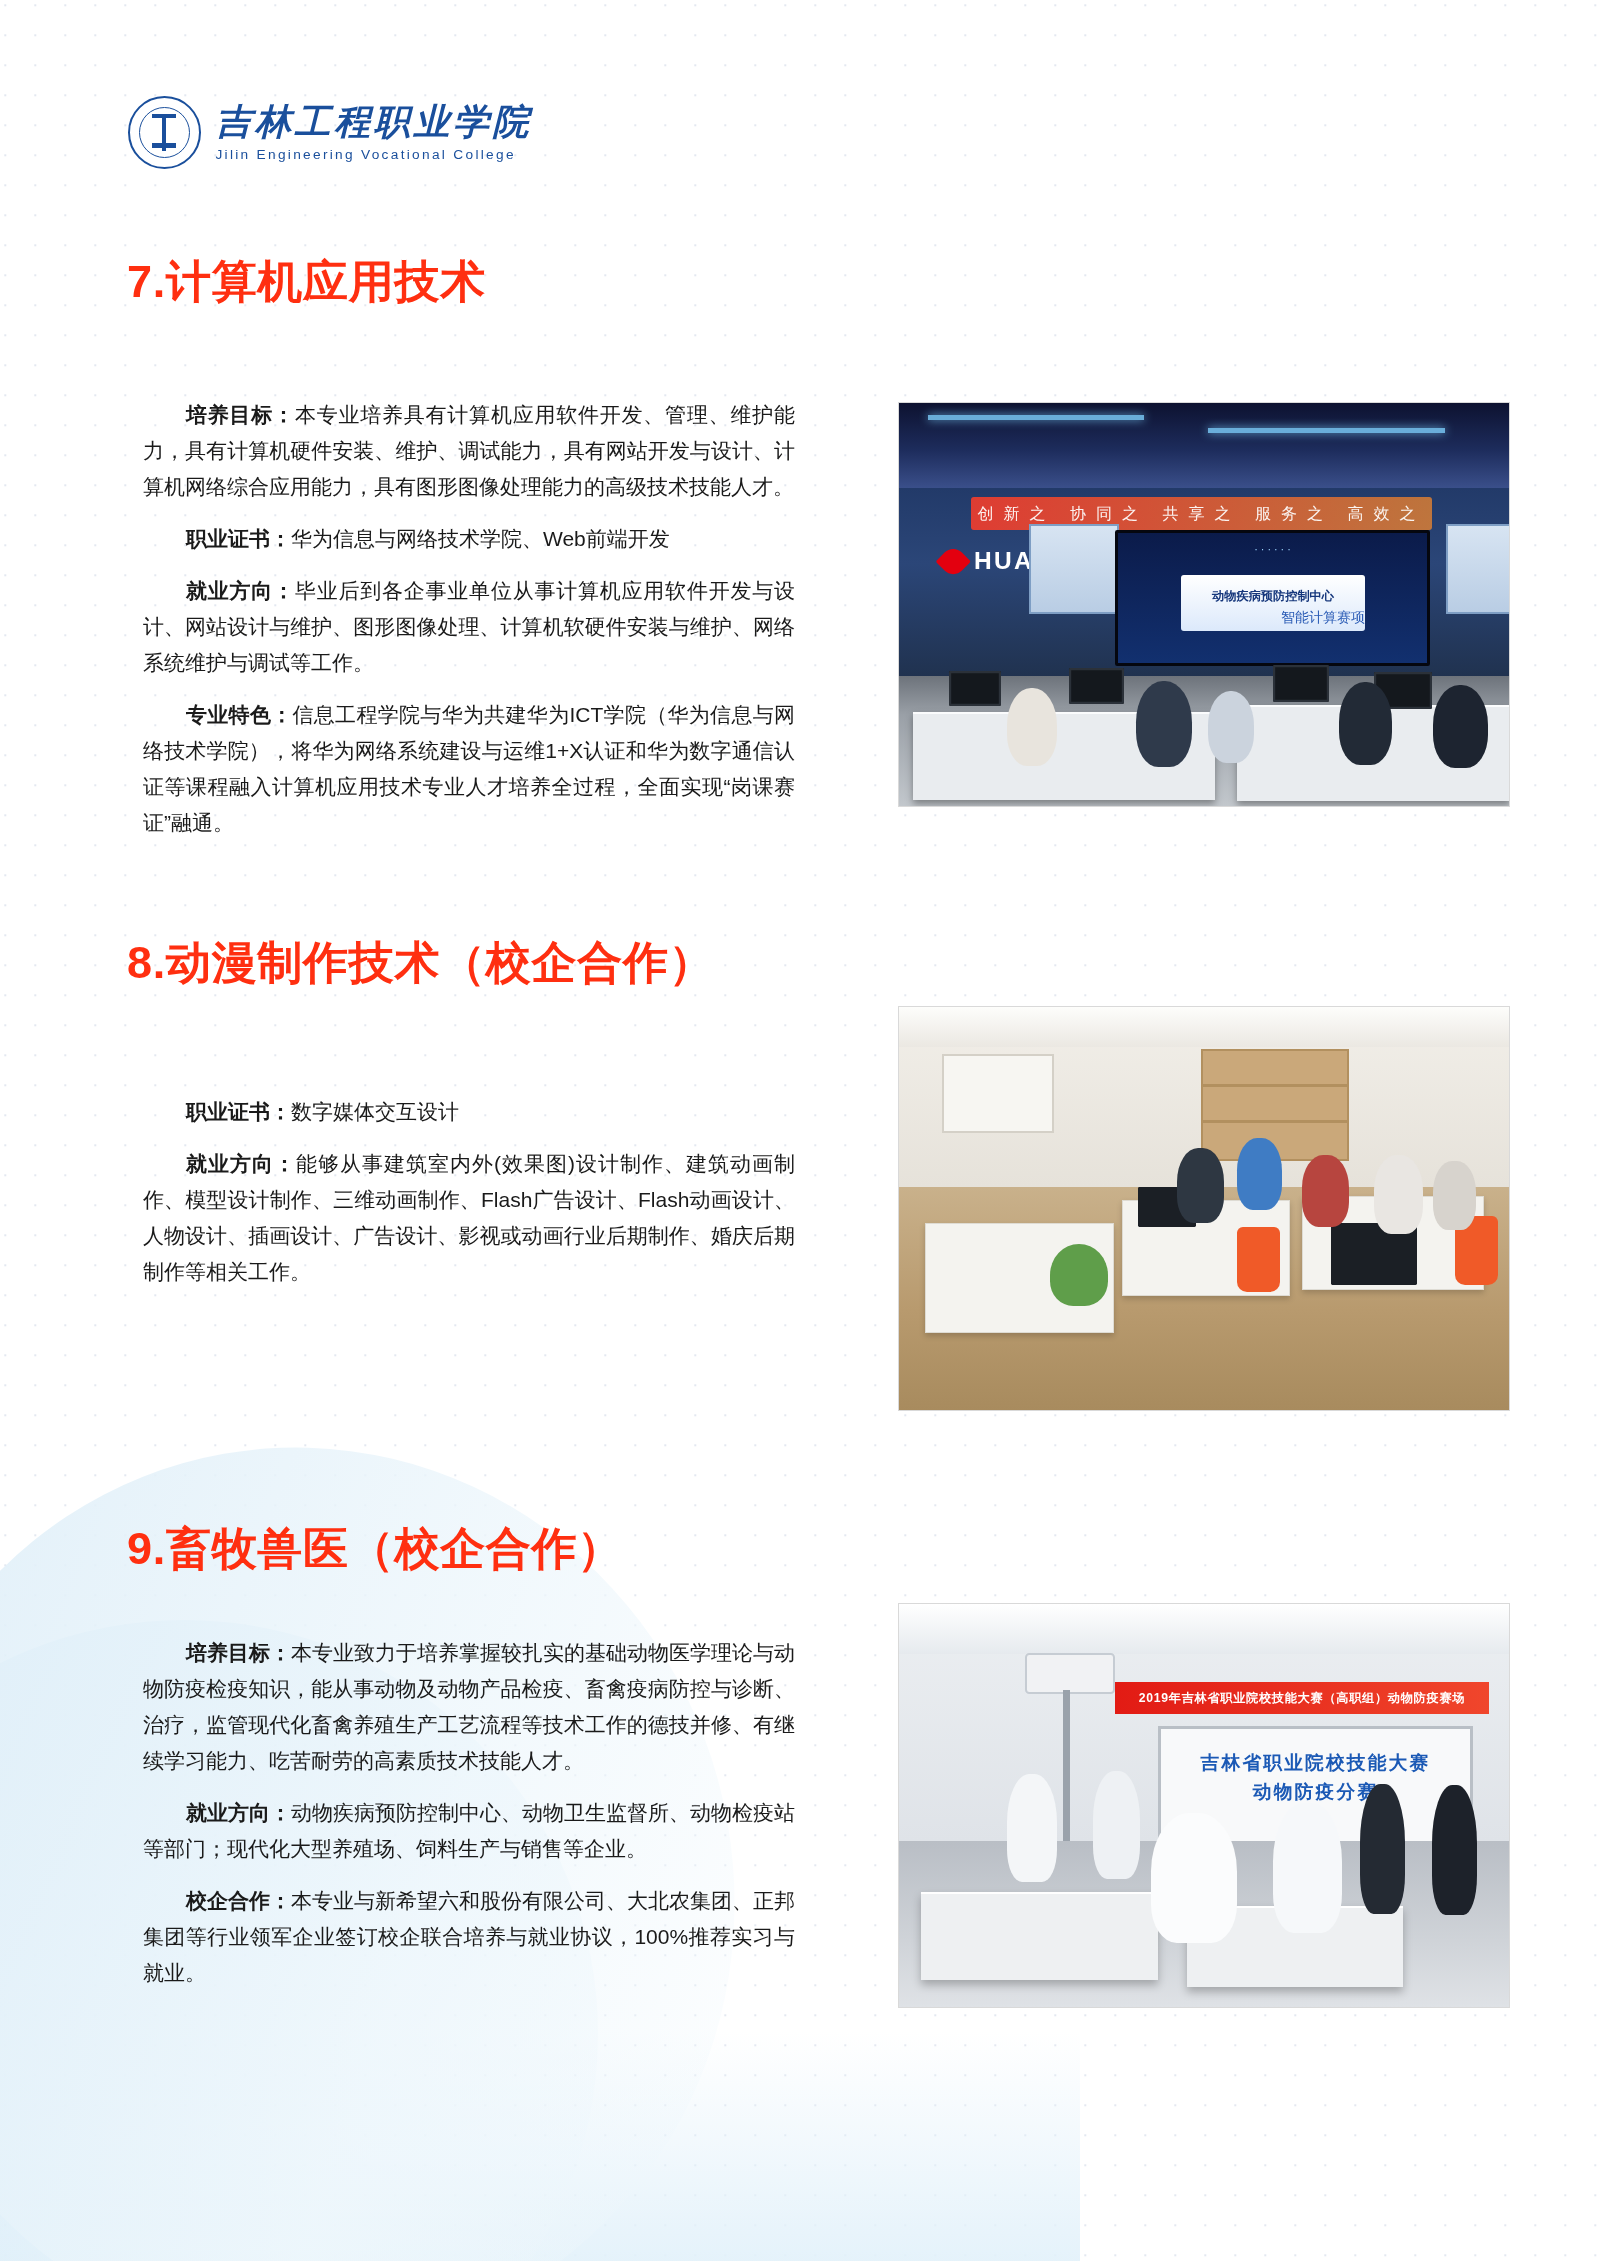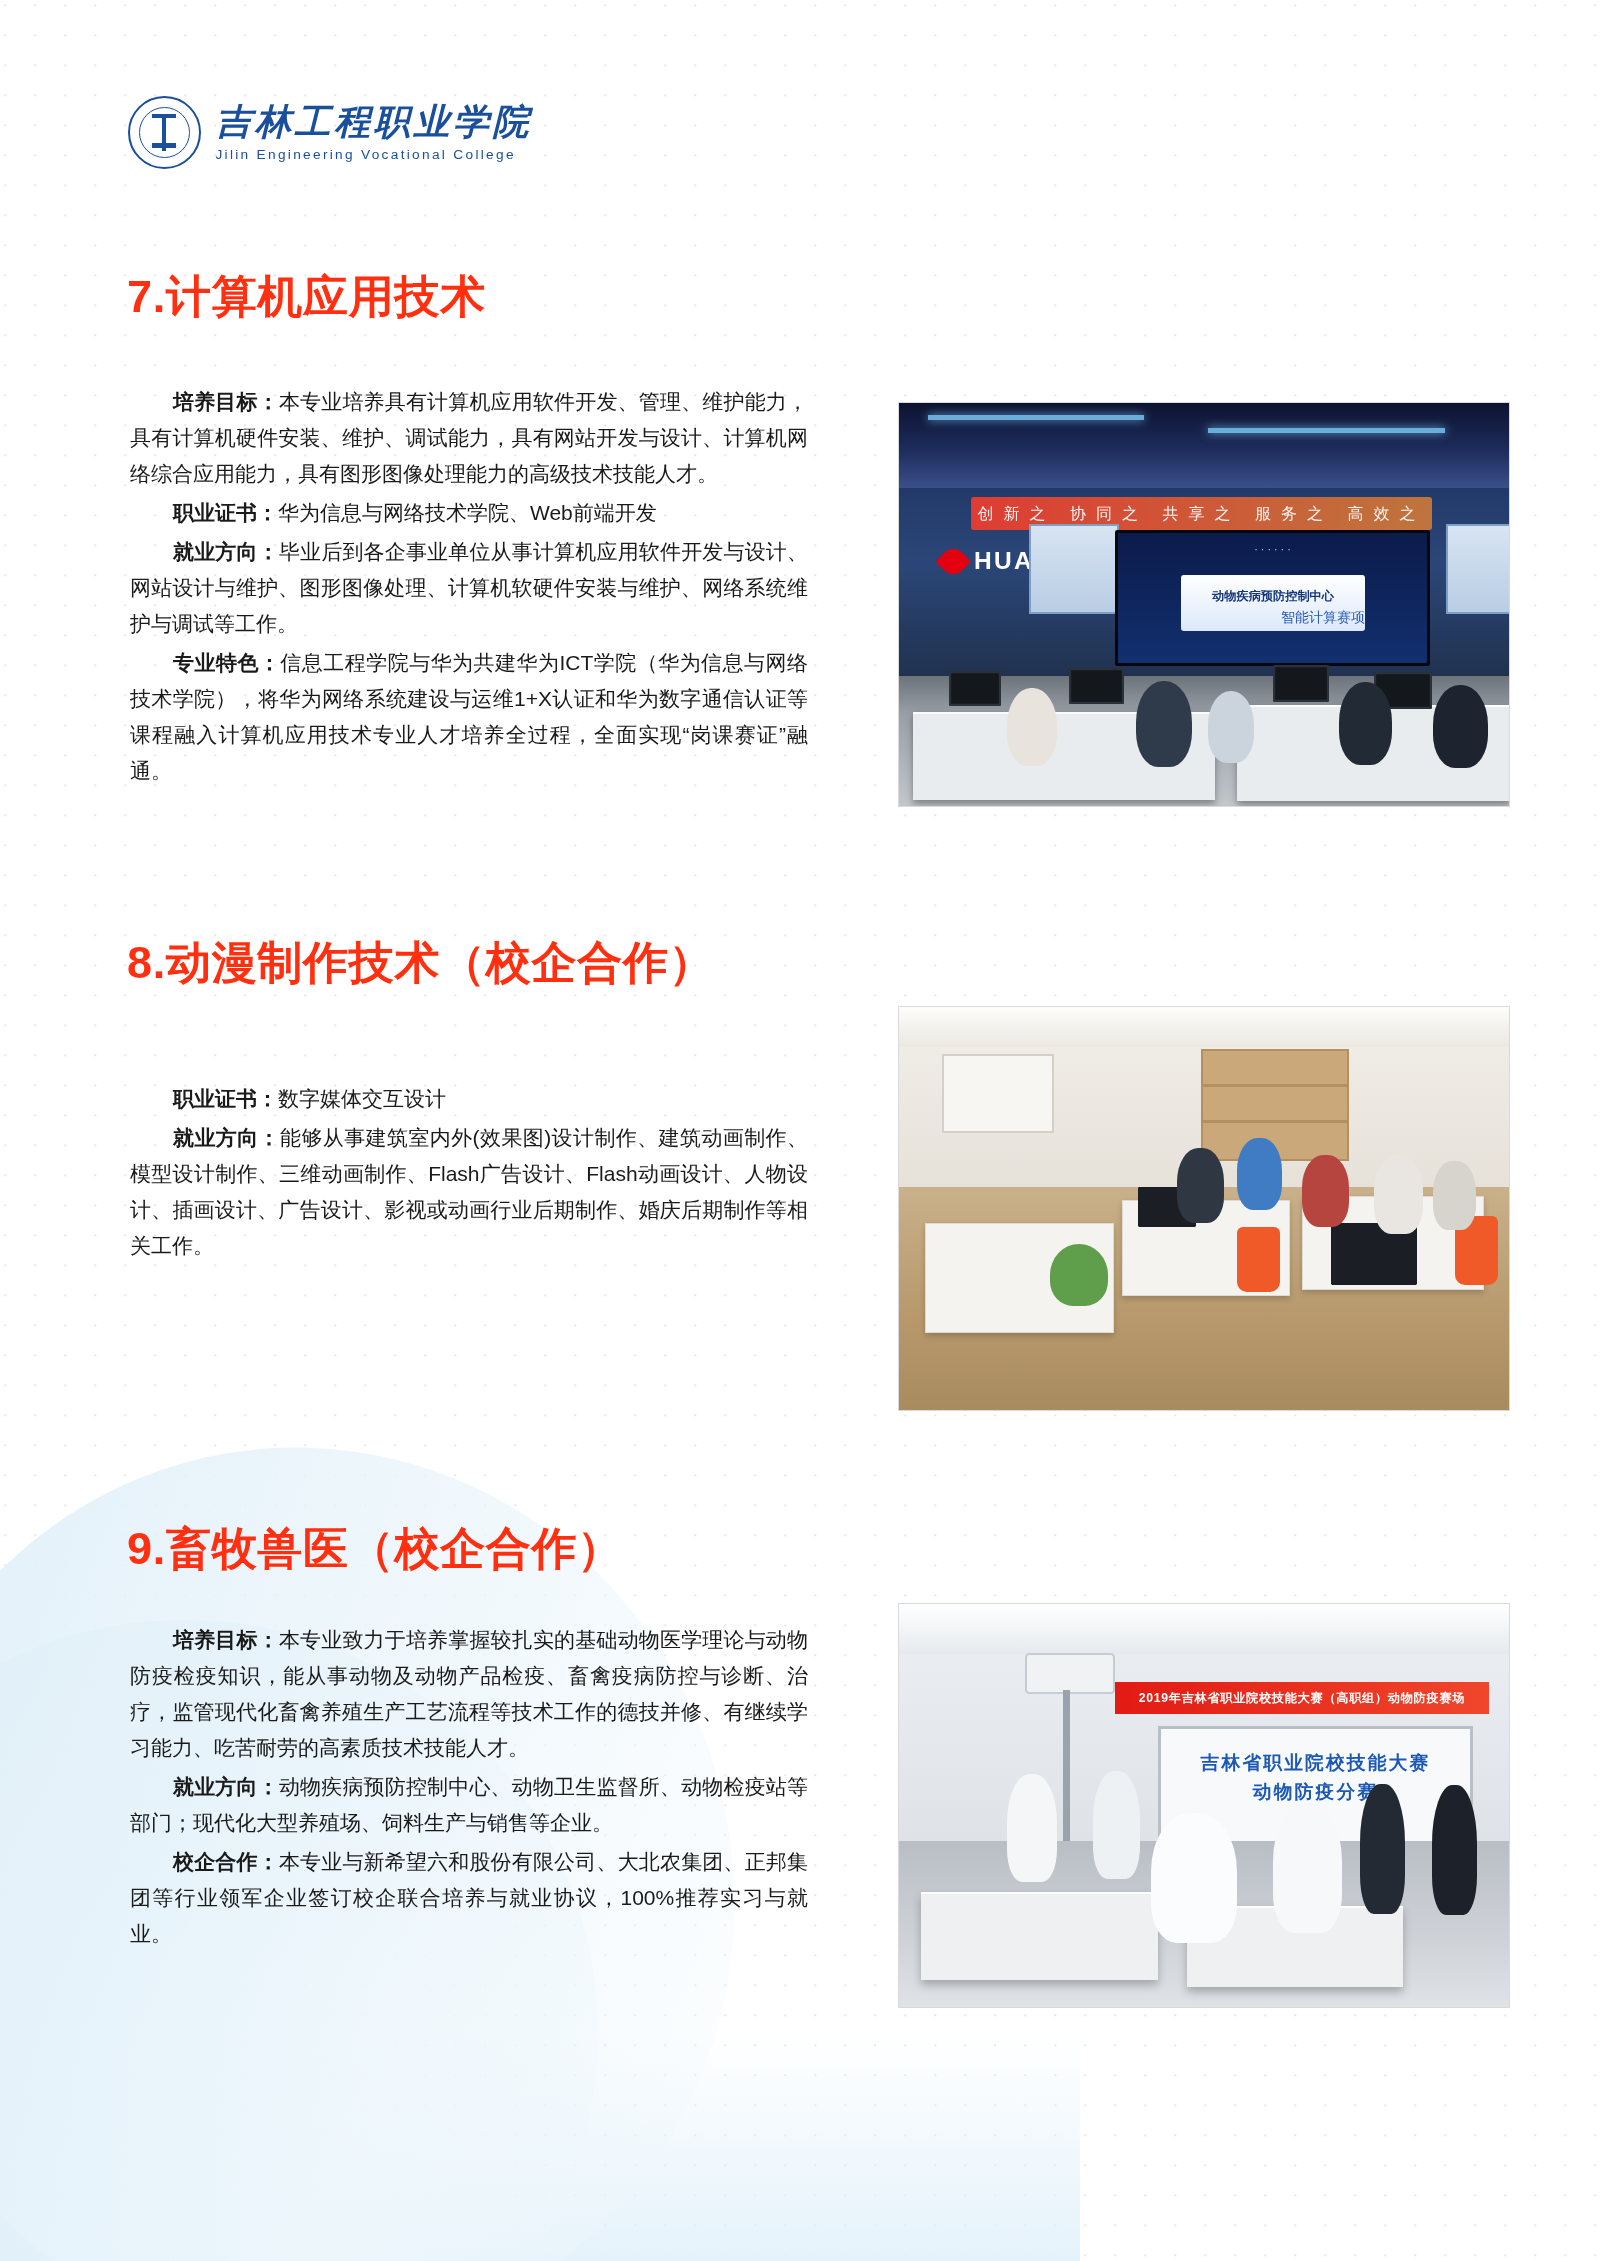--- a/index.html
+++ b/index.html
@@ -134,21 +134,21 @@
   .sec-body {
     position: absolute;
     width: 684px;
     font-size: 21px;
     line-height: 36px;
     color: #1a1a1a;
     text-align: justify;
     font-family: "Liberation Sans", sans-serif;
   }
   .sec-body p {
-    margin: 3px;
+    margin: 16px;
     text-indent: 43px;
   }
   .lead {
     font-weight: bold;
   }
   .photo {
     position: absolute;
     border: 0.7px solid #d9d9d9;
     overflow: hidden;
     background: #20252b;
@@ -315,21 +315,21 @@
 
   <div class="logo-block">
     <div class="logo-mark"></div>
     <div class="logo-text">
       <div class="logo-cn">吉林工程职业学院</div>
       <div class="logo-en">Jilin Engineering Vocational College</div>
     </div>
   </div>
 
   <div class="section">
-    <div class="sec-title" style="top:267px;">7.计算机应用技术</div>
+    <div class="sec-title" style="top:252px;">7.计算机应用技术</div>
 
     <div class="sec-body" style="left:127px; top:381px;">
       <p><span class="lead">培养目标：</span><span>本专业培养具有计算机应用软件开发、管理、维护能力，具有计算机硬件安装、维护、调试能力，具有网站开发与设计、计算机网络综合应用能力，具有图形图像处理能力的高级技术技能人才。</span></p>
       <p><span class="lead">职业证书：</span><span>华为信息与网络技术学院、Web前端开发</span></p>
       <p><span class="lead">就业方向：</span><span>毕业后到各企事业单位从事计算机应用软件开发与设计、网站设计与维护、图形图像处理、计算机软硬件安装与维护、网络系统维护与调试等工作。</span></p>
       <p><span class="lead">专业特色：</span><span>信息工程学院与华为共建华为ICT学院（华为信息与网络技术学院），将华为网络系统建设与运维1+X认证和华为数字通信认证等课程融入计算机应用技术专业人才培养全过程，全面实现“岗课赛证”融通。</span></p>
     </div>
 
     <div class="photo ph1">
       <div class="ceiling"></div>

